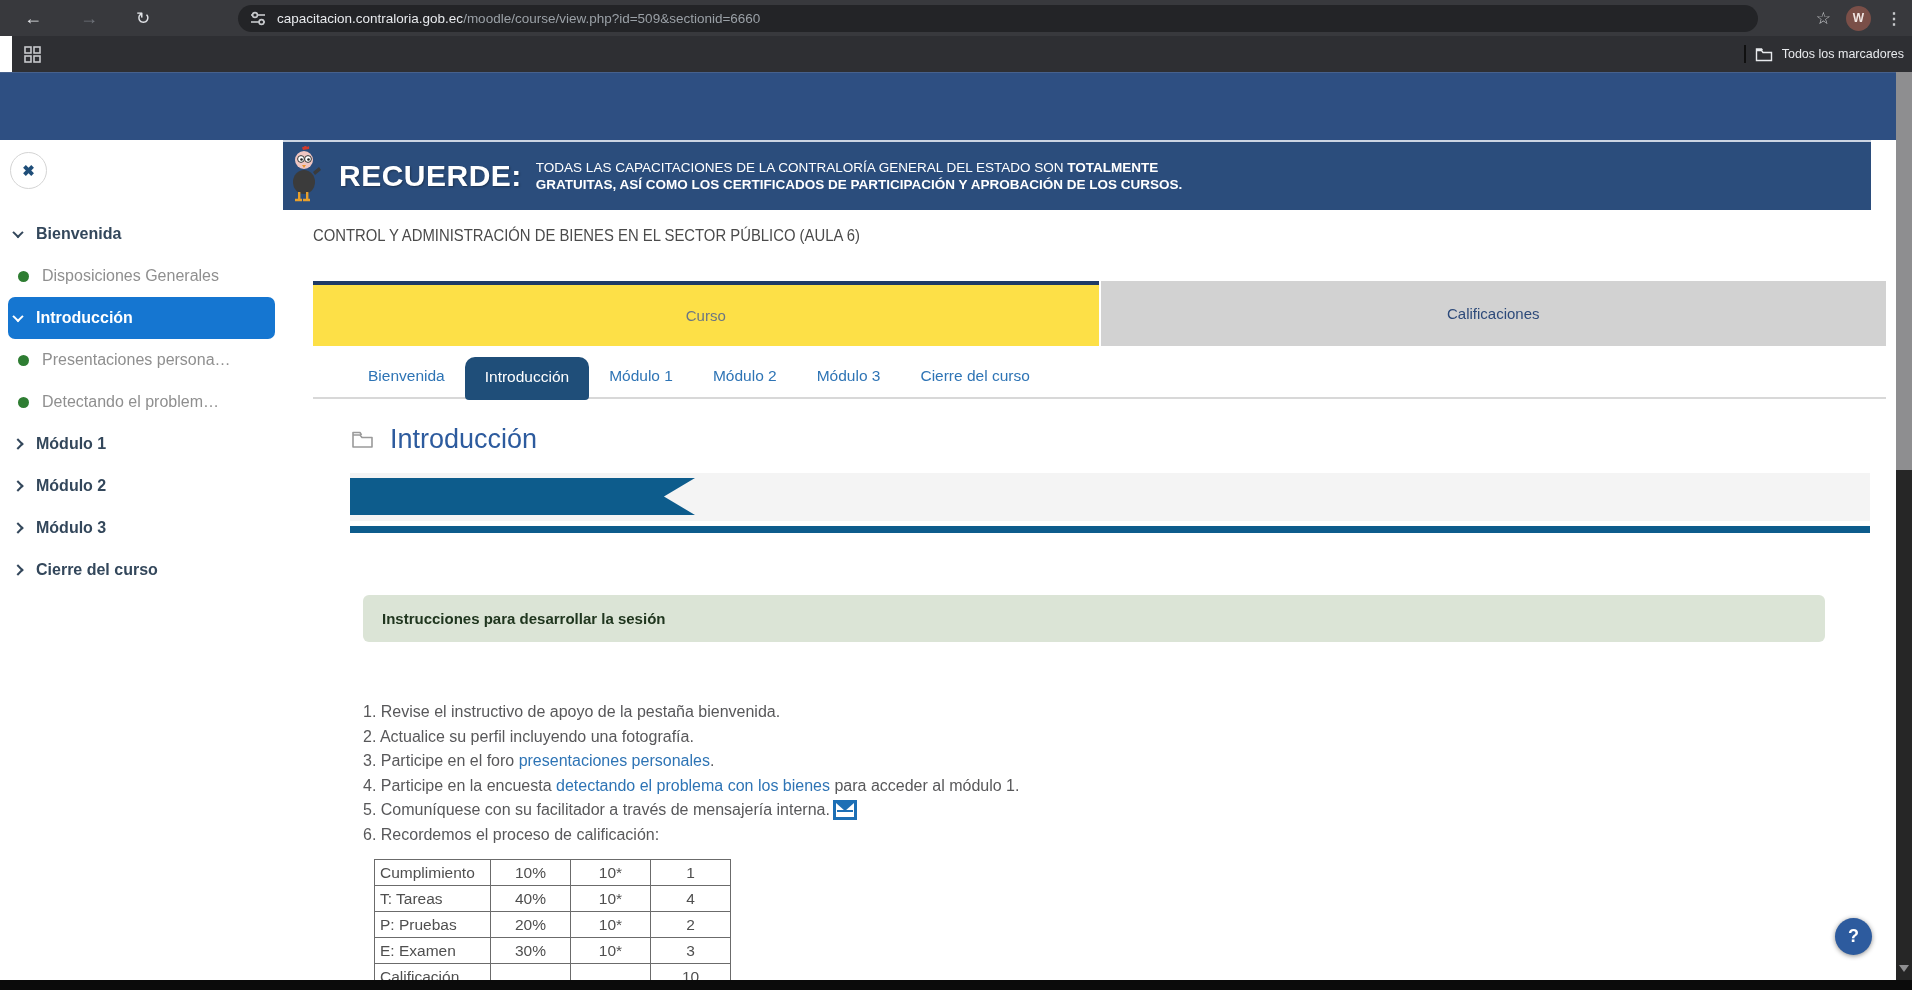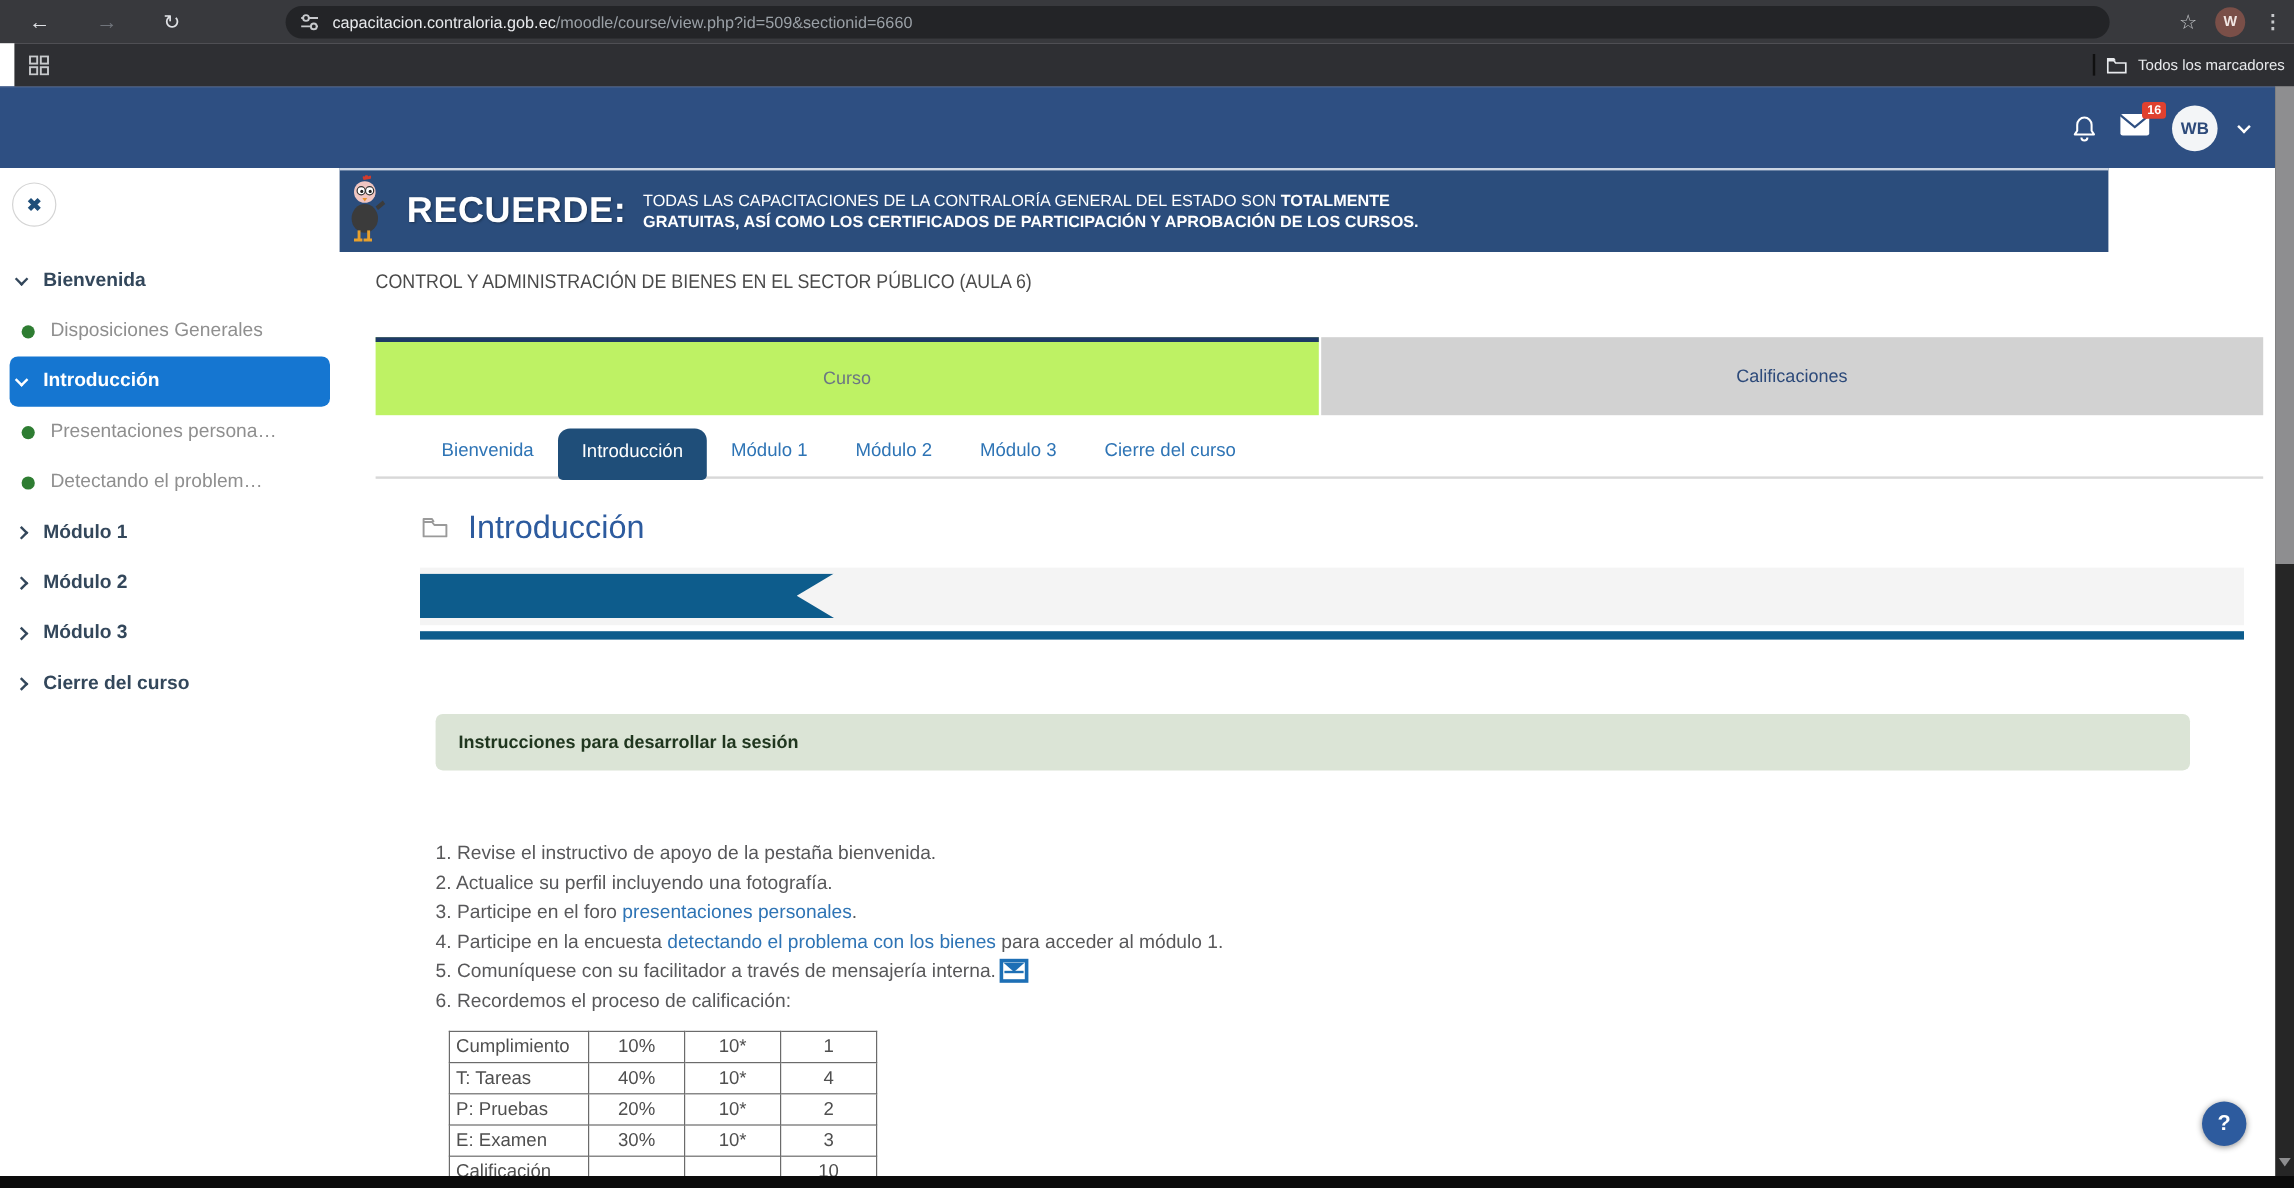--- a/index.html
+++ b/index.html
@@ -30,21 +30,21 @@
   
   .navbar { position:absolute; top:72px; left:0; width:1896px; height:68px; background:var(--navbar-bg,#2e4f82); border-top:1px solid #46618d; z-index:20; }
   .nav-links { position:absolute; left:55px; top:0; height:100%; display:flex; align-items:center; gap:44px; }
   .nav-link { color:#fff; font-size:15.5px; letter-spacing:.2px; }
   .nav-right { position:absolute; right:22px; top:0; height:100%; display:flex; align-items:center; gap:18px; }
   .badge-wrap { position:relative; }
   .mail-badge { position:absolute; top:-9px; right:-13px; background:var(--badge-red,#e0412f); color:#fff; font-size:10.5px; font-weight:bold; padding:1px 4px; border-radius:3px; }
   .avatar-wb { width:38px; height:38px; border-radius:50%; background:#f3f5f7; color:#2d4a7a; font-size:14px; font-weight:bold; display:flex; align-items:center; justify-content:center; }
 
   
-  .banner { position:absolute; top:140px; left:283px; width:1474px; height:70px; background:var(--banner-bg,#2b4d7c); border-top:2px solid #ccd5e3; display:flex; align-items:center; z-index:10; }
+  .banner { position:absolute; top:140px; left:283px; width:1588px; height:70px; background:var(--banner-bg,#2b4d7c); border-top:2px solid #ccd5e3; display:flex; align-items:center; z-index:10; }
   .banner-title { color:#fff; font-size:30px; font-weight:bold; margin-left:12px; letter-spacing:.5px; text-shadow:1px 1px 2px rgba(0,0,0,.35); white-space:nowrap; }
   .banner-text { color:#fff; font-size:13.5px; line-height:17px; margin-left:14px; width:650px; }
   .banner-text b { font-weight:bold; }
 
   
   .sidebar { position:absolute; top:140px; left:0; width:283px; background:#fff; }
   .close-btn { margin:12px 0 24px 10px; width:37px; height:37px; border:1.5px solid #d4d4d4; border-radius:50%; display:flex; align-items:center; justify-content:center; color:#1f4e79; font-weight:bold; font-size:15px; }
   .side-list { display:flex; flex-direction:column; }
   .side-row { height:42px; display:flex; align-items:center; margin-left:8px; }
   .side-section { padding-left:6px; gap:14px; font-weight:bold; color:#33475b; font-size:16px; }
@@ -54,21 +54,21 @@
   .chev { display:inline-block; width:8px; height:8px; border-right:2.6px solid currentColor; border-bottom:2.6px solid currentColor; flex:0 0 auto; }
   .chev.down { transform:rotate(45deg) translate(-1px,-1px); }
   .chev.right { transform:rotate(-45deg); }
   .chev.white { border-color:#fff; }
 
   
   .main { position:absolute; top:210px; left:283px; width:1613px; background:#fff; }
   .course-title { margin:16px 0 0 30px; font-size:16.5px; color:#4a4a4a; transform:scaleX(.9); transform-origin:left center; white-space:nowrap; }
   .tabs { margin:36px 0 0 30px; width:1573px; height:65px; display:flex; }
   .tab { flex:1; display:flex; align-items:center; justify-content:center; font-size:15px; }
-  .tab.active { background:#bef264; border-top:4px solid #1e3a66; color:#6b7683; margin-right:2px; }
+  .tab.active { background:#fde047; border-top:4px solid #1e3a66; color:#6b7683; margin-right:2px; }
   .tab.inactive { background:#d2d2d2; color:#2d4a7a; }
   .subtabs { margin:10px 0 0 30px; width:1573px; border-bottom:2px solid #d8d8d8; display:flex; align-items:flex-end; padding-left:35px; }
   .subtab { padding:11px 20px 12px; color:var(--link-blue,#2e74b5); font-size:15.5px; }
   .subtab.active { background:var(--subtab-active,#1f4e79); color:#fff; border-radius:10px 10px 4px 4px; margin-bottom:-3px; padding-bottom:14px; }
 
   .section-head { margin:20px 0 0 68px; height:40px; display:flex; align-items:center; gap:16px; }
   .section-title { font-size:27px; color:var(--heading-blue,#2d5b9e); }
 
   .band { margin:14px 0 0 67px; width:1520px; height:48px; background:#f4f4f4; position:relative; }
   .ribbon { position:absolute; left:0; top:5px; width:345px; height:37px; background:var(--ribbon-blue,#0d5c8c); clip-path:polygon(0 0,100% 0,91% 50%,100% 100%,0 100%); }
@@ -130,35 +130,20 @@
   <div class="bm-right">
     <span class="bm-divider"></span>
     <svg width="18" height="15" viewBox="0 0 18 15">
       <path d="M1.5 3.5 h5 l1.5 2 h8.5 v8 h-15 z M1.5 3.5 v-1.5 h5 l1 1.5" fill="none" stroke="#e8eaed" stroke-width="1.4"></path>
     </svg>
     <span class="bm-label">Todos los marcadores</span>
   </div>
 </div>
 
 <div class="navbar">
-  <div class="nav-right">
-    <svg width="22" height="24" viewBox="0 0 22 24">
-      <path d="M11 3 a6 6 0 0 1 6 6 v5 l2 3 h-16 l2 -3 v-5 a6 6 0 0 1 6 -6 z" fill="none" stroke="#fff" stroke-width="1.7" stroke-linejoin="round"></path>
-      <path d="M8.5 19.5 a2.5 2.5 0 0 0 5 0" fill="none" stroke="#fff" stroke-width="1.7"></path>
-    </svg>
-    <span class="badge-wrap">
-      <svg width="26" height="20" viewBox="0 0 26 20">
-        <rect x="1" y="1" width="24" height="18" rx="2" fill="#fff"></rect>
-        <path d="M1 2 L13 12 L25 2" fill="none" stroke="#2e4f82" stroke-width="1.8"></path>
-      </svg>
-      <span class="mail-badge">16</span>
-    </span>
-    <span class="avatar-wb">WB</span>
-    <span class="chev down white"></span>
-  </div>
 </div>
 
 <div class="banner">
   <svg width="38" height="60" viewBox="0 0 38 60" style="margin-left:6px">
     <path d="M14 4 q-2 -4 1 -3 q1 -3 3 0 q3 -2 2 2 z" fill="#d33b2c"></path>
     <circle cx="15" cy="14" r="9" fill="#f0c6c2"></circle>
     <circle cx="12" cy="13" r="3.4" fill="#fff" stroke="#333" stroke-width="1"></circle>
     <circle cx="19" cy="13" r="3.4" fill="#fff" stroke="#333" stroke-width="1"></circle>
     <circle cx="12.5" cy="13.5" r="1.3" fill="#222"></circle>
     <circle cx="19.5" cy="13.5" r="1.3" fill="#222"></circle>

